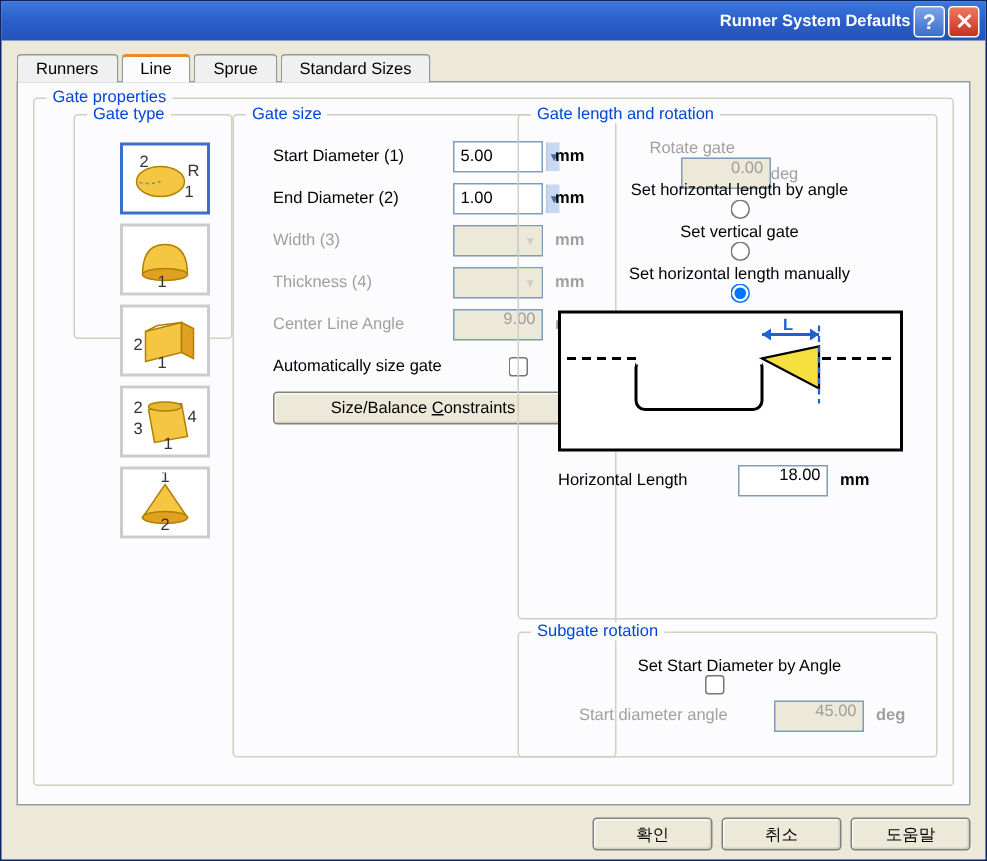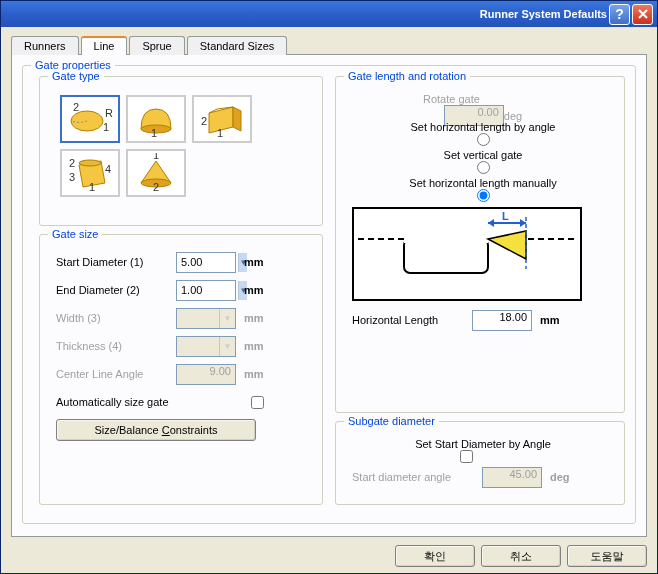--- a/index.html
+++ b/index.html
@@ -8,32 +8,32 @@
   .titlebar { height: 26px; background: linear-gradient(to bottom, #3B77DD 0%, #2B5FCB 50%, #2353B8 100%); display: flex; align-items: center; padding: 0 4px; color: white; font-weight: bold; font-size: 12px; }
   .titlebar-text { flex: 1; padding-left: 4px; text-align: right; }
   .titlebar-btn { width: 21px; height: 21px; margin-left: 2px; border: 1px solid white; border-radius: 3px; display: flex; align-items: center; justify-content: center; font-weight: bold; font-size: 14px; font-family: Arial, sans-serif; }
   .help-btn { background: linear-gradient(to bottom, #7BA4E8, #3B6FCC); color: white; }
   .close-btn { background: linear-gradient(to bottom, #F07860, #C83020); color: white; }
   .content { flex: 1; padding: 8px 10px 6px 10px; display: flex; flex-direction: column; }
   .tabs { display: flex; position: relative; z-index: 2; }
   .tab { padding: 3px 12px; border: 1px solid #919B9C; border-bottom: none; margin-right: 2px; background: #F0F0F0; border-radius: 3px 3px 0 0; cursor: pointer; position: relative; top: 1px; }
   .tab.active { background: #FCFCFE; border-top: 2px solid #E68B2C; padding-top: 2px; z-index: 3; }
   .tab-panel { border: 1px solid #919B9C; background: #FCFCFE; padding: 10px; flex: 1; position: relative; }
-  .fieldset { border: 1px solid #D0D0BF; border-radius: 3px; padding: 10px 10px 10px 16px; margin-bottom: 8px; position: relative; }
+  .fieldset { border: 1px solid #D0D0BF; border-radius: 3px; padding: 10px 10px 10px 26px; margin-bottom: 8px; position: relative; }
   .fieldset > .legend { position: absolute; top: -7px; left: 8px; background: #FCFCFE; padding: 0 4px; color: #0046D5; }
   .columns { display: flex; gap: 12px; height: 100%; }
-  .col-left { width: 284px; display: flex; flex-direction: column; }
+  .col-left { width: 284px; display: flex; flex-direction: row; }
   .col-right { flex: 1; display: flex; flex-direction: column; }
   .gate-type-grid { display: flex; flex-wrap: wrap; gap: 6px; padding: 8px 4px 4px 4px; }
   .gate-icon { width: 60px; height: 48px; border: 2px solid #ccc; background: white; display: flex; align-items: center; justify-content: center; cursor: pointer; }
   .gate-icon.selected { border: 2px solid #3B6FCC; }
   .row { display: flex; align-items: center; margin: 6px 0; height: 22px; }
   .row label { width: 120px; }
   .row .unit { width: 30px; margin-left: 8px; font-weight: bold; }
-  .disabled { color: #A0A0A0; }
+  .disabled { color: #A0A0A0; justify-content: flex-end; }
   .combo { width: 60px; height: 21px; border: 1px solid #7F9DB9; background: white; display: flex; align-items: center; gap: 32px; }
   .combo-text { flex: 1; padding: 0 4px; text-align: right; }
   .combo-arrow { width: 16px; height: 19px; margin-left: auto; background: #C8D8F0; border-left: 1px solid #B8C8E0; display: flex; align-items: center; justify-content: center; color: #4A6A9A; font-size: 8px; }
   .combo.disabled-input { background: #ECE9D8; }
   .combo.disabled-input .combo-text { color: #A0A0A0; }
   .combo.disabled-input .combo-arrow { background: #ECE9D8; color: #ccc; }
   .textin { width: 60px; height: 21px; border: 1px solid #7F9DB9; background: white; text-align: right; padding: 0 4px; }
   .textin.disabled-input { background: #ECE9D8; color: #A0A0A0; }
   input[type=checkbox] { width: 13px; height: 13px; margin: 0; }
   input[type=radio] { width: 13px; height: 13px; margin: 0; }
@@ -212,21 +212,21 @@
               </div>
 
               <div class="row">
                 <label style="width:120px;">Horizontal Length</label>
                 <div class="textin">18.00</div>
                 <span class="unit">mm</span>
               </div>
             </div>
 
             <div class="fieldset">
-              <span class="legend">Subgate diameter</span>
+              <span class="legend">Subgate rotation</span>
               <div class="radio-row">
                 <span>Set Start Diameter by Angle</span>
                 <input type="checkbox" style="margin-right: 34px;">
               </div>
               <div class="row disabled">
                 <label style="width:130px;">Start diameter angle</label>
                 <div class="textin disabled-input">45.00</div>
                 <span class="unit">deg</span>
               </div>
             </div>

